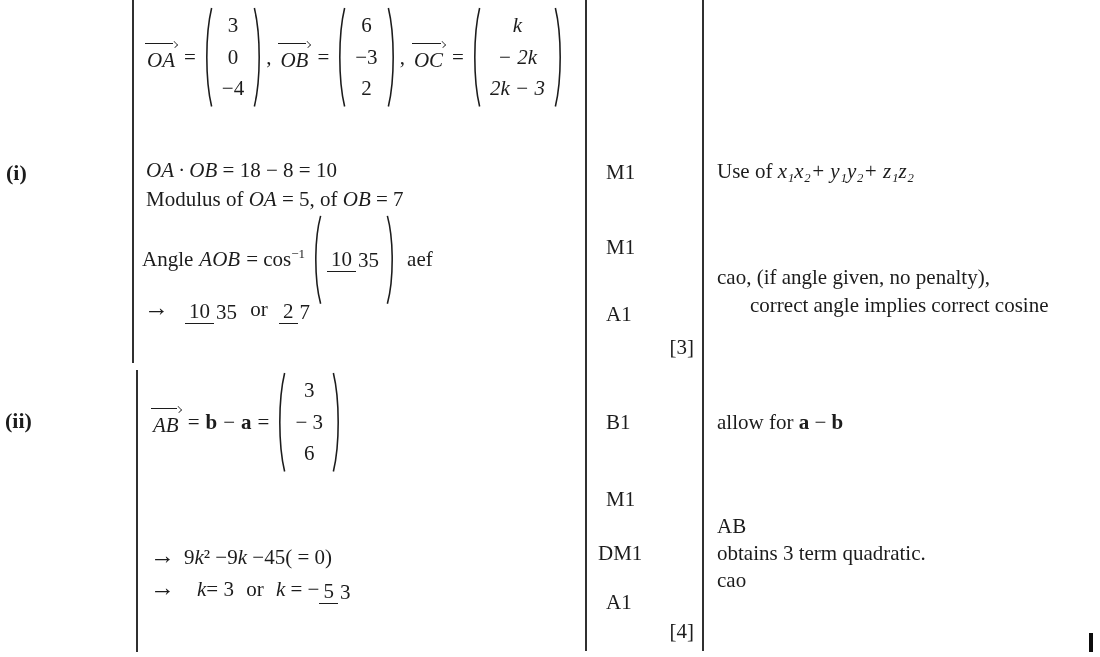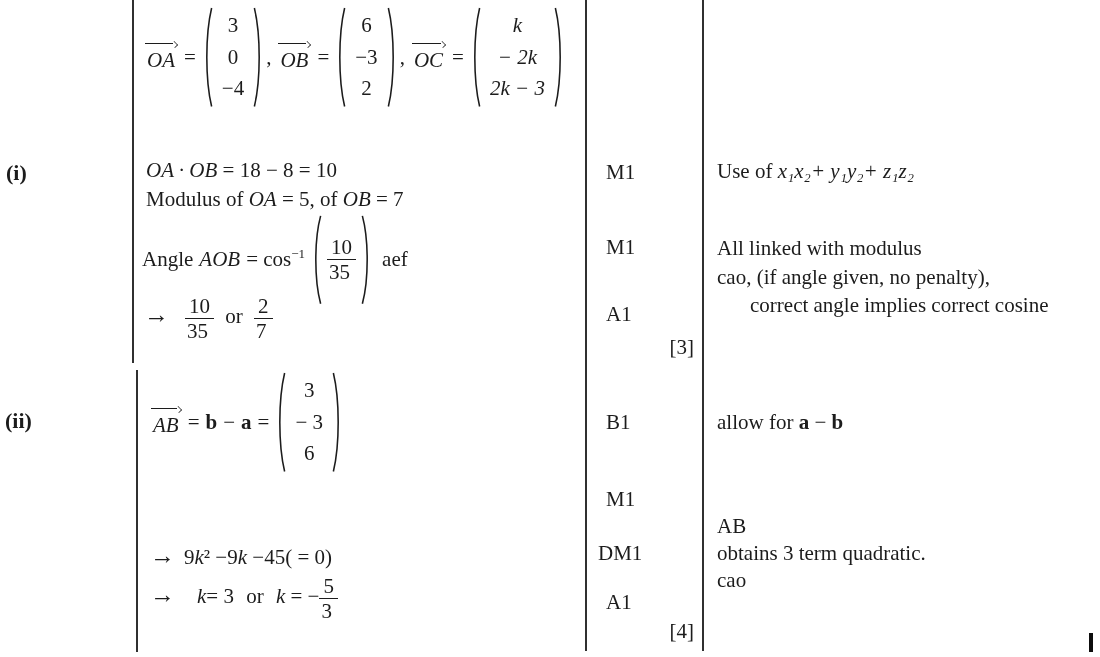--- a/index.html
+++ b/index.html
@@ -22,21 +22,21 @@
     border-top:1.7px solid #1c1c1c;border-right:1.7px solid #1c1c1c;
     transform:rotate(45deg) scale(.8,.62);}
   
   .mat{display:inline-flex;align-items:center;vertical-align:middle;}
   .mat svg{width:11px;align-self:stretch;height:auto;}
   .mat path{fill:none;stroke:#1c1c1c;stroke-width:1.7px;}
   .col{display:flex;flex-direction:column;align-items:center;justify-content:center;padding:4px 9px;}
   .colf{padding:3px 5px;}
   .mrow{line-height:1.5;}
   
-  .frac{display:inline-flex;flex-direction:column;align-items:flex-start;vertical-align:middle;line-height:1.15;font-family:Liberation Serif, serif;}
+  .frac{display:inline-flex;align-items:flex-end;vertical-align:middle;line-height:1.15;font-family:Liberation Serif, serif;}
   .fnum{border-bottom:1.7px solid #1c1c1c;padding:0 4px;text-align:center;}
   .fden{padding:0 2px;text-align:center;}
   sup.s{font-size:0.62em;line-height:0;vertical-align:super;}
   .arrow{font-size:25px;}
   .plabel{font-weight:bold;font-size:22px;}
   .marks{font-size:21px;}
 </style>
 </head>
 <body>
 
@@ -190,21 +190,20 @@
   <div class="abs marks" style="left:606px;top:410px">B1</div>
   <div class="abs marks" style="left:606px;top:487px">M1</div>
   <div class="abs marks" style="left:598px;top:541px">DM1</div>
   <div class="abs marks" style="left:606px;top:590px">A1</div>
   <div class="abs marks" style="left:650px;top:619px;width:44px;text-align:right">[4]</div>
 
   <div class="abs" style="left:717px;top:159px">
     <span>Use of</span>
     <span class="it">x₁x₂+ y₁y₂+ z₁z₂</span>
   </div>
-  <div class="abs" style="left:717px;top:236px">All linked with modulus</div>
   <div class="abs" style="left:717px;top:265px">cao, (if angle given, no penalty),</div>
   <div class="abs" style="left:750px;top:293px">correct angle implies correct cosine</div>
   <div class="abs" style="left:717px;top:410px">
     <span>allow for</span>
     <span class="bf">a</span>
     <span>−</span>
     <span class="bf">b</span>
   </div>
   <div class="abs" style="left:717px;top:514px">AB</div>
   <div class="abs" style="left:717px;top:541px">obtains 3 term quadratic.</div>

